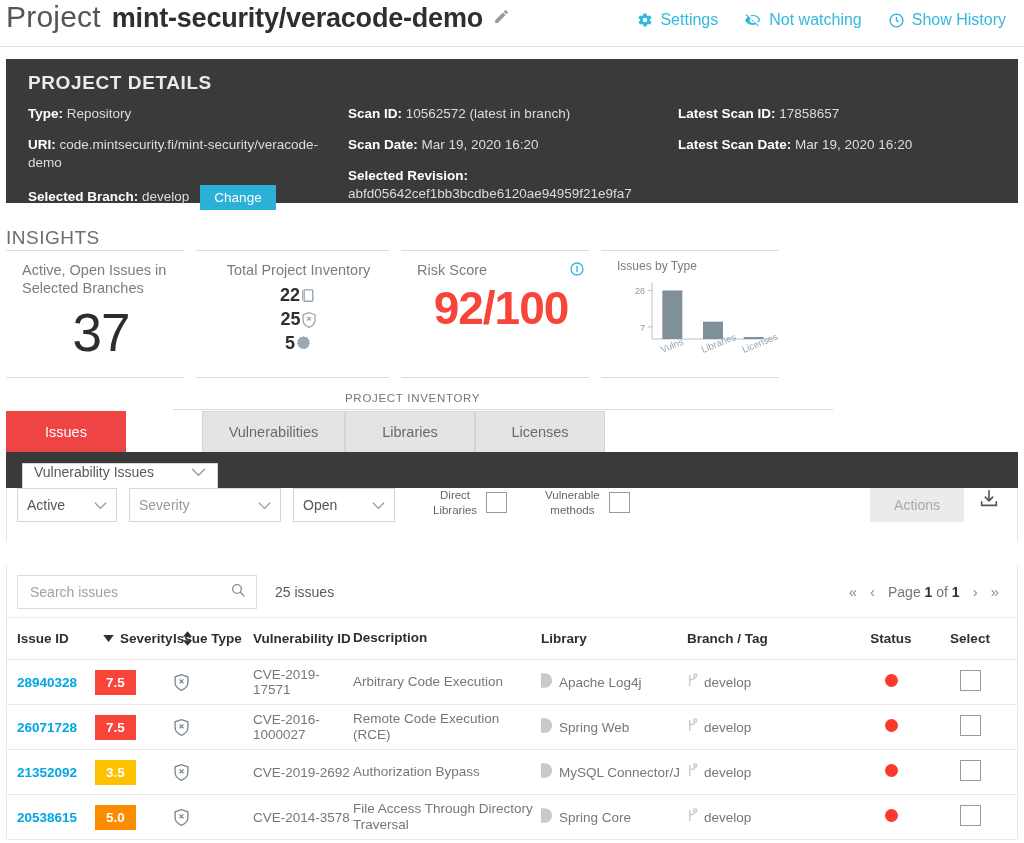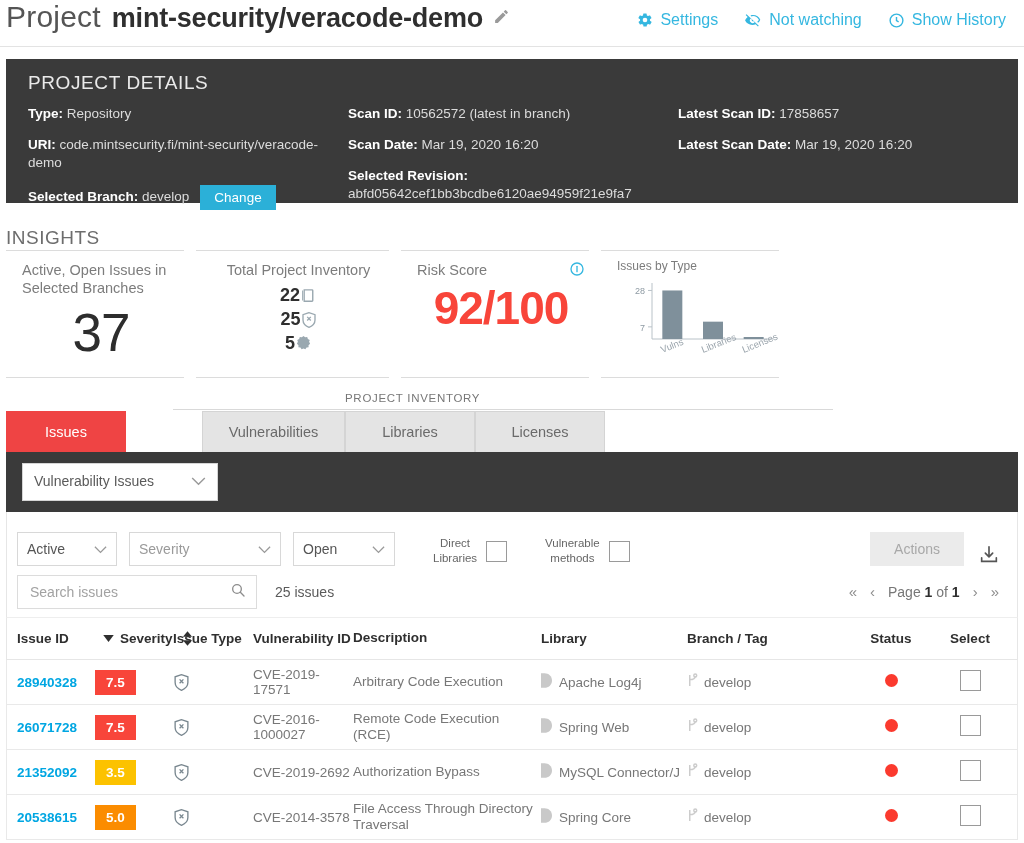--- a/index.html
+++ b/index.html
@@ -28,21 +28,21 @@
   .hdr-action { display: inline-flex; align-items: center; gap: 7px; color: #35b7e0; font-size: 16px; cursor: pointer; }
   .hdr-action svg { display: block; }
 
   
   .details {
     position: absolute; left: 6px; top: 59px; width: 1012px; height: 144px;
     background: #3a3a3a; color: #e8e8e8;
   }
   .details h2 {
     margin: 0; padding: 13px 7px 0 22px;
-    font-size: 19px; font-weight: 400; letter-spacing: .6px; color: #eaeaea;
+    font-size: 19px; font-weight: 700; letter-spacing: .6px; color: #eaeaea;
   }
   .det-cols { display: flex; padding: 11px 0 0 22px; font-size: 13.5px; }
   .det-col-1 { width: 320px; }
   .det-col-2 { width: 330px; }
   .det-col-3 { width: 330px; }
   .det-row { margin-bottom: 13px; line-height: 1.33; }
   .det-row b { font-weight: bold; color: #ffffff; }
   .det-row span { color: #dcdcdc; }
   .branch-row { display: flex; align-items: center; gap: 11px; }
   .change-btn {
@@ -97,29 +97,29 @@
   .tab-lic { left: 469px; width: 130px; }
 
   
   .dark-strip {
     position: absolute; left: 6px; top: 452px; width: 1012px; height: 60px;
     background: #3a3a3a;
   }
   .type-select {
     position: absolute; left: 16px; top: 11px; width: 196px; height: 38px;
     background: #fff; border: 1px solid #d5d5d5;
-    display: flex; align-items: flex-end; justify-content: space-between;
-    padding: 11px 11px; font-size: 14px; color: #5a5a5a; cursor: pointer;
+    display: flex; align-items: flex-start; justify-content: space-between;
+    padding: 0 11px; font-size: 14px; color: #5a5a5a; cursor: pointer;
   }
 
   
   .filter-row {
-    position: absolute; left: 6px; top: 512px; width: 1012px; height: 54px;
+    position: absolute; left: 6px; top: 488px; width: 1012px; height: 54px;
     background: #fff; border-left: 1px solid #e6e6e6; border-right: 1px solid #e6e6e6;
-    display: flex; align-items: flex-end;
+    display: flex; align-items: flex-start;
   }
   .mini-select {
     height: 34px; border: 1px solid #d8d8d8; background: #fff;
     display: flex; align-items: center; justify-content: space-between;
     padding: 0 9px; font-size: 14px; cursor: pointer;
   }
   .sel-active { margin-left: 10px; width: 100px; color: #555; }
   .sel-severity { margin-left: 12px; width: 152px; color: #9a9a9a; }
   .sel-open { margin-left: 12px; width: 102px; color: #555; }
   .chk-group { display: flex; align-items: center; gap: 9px; margin-left: 38px; }

